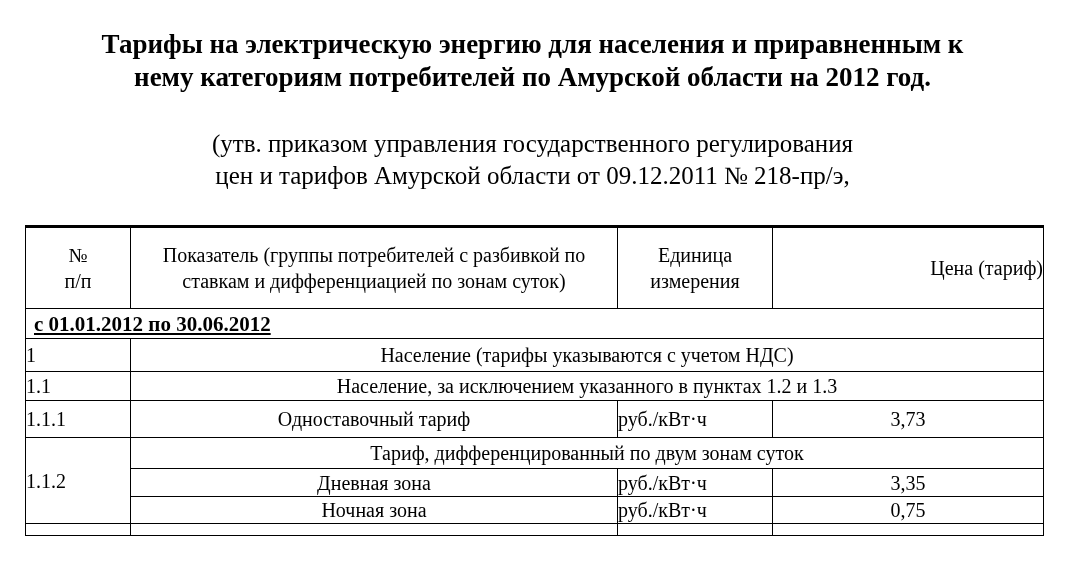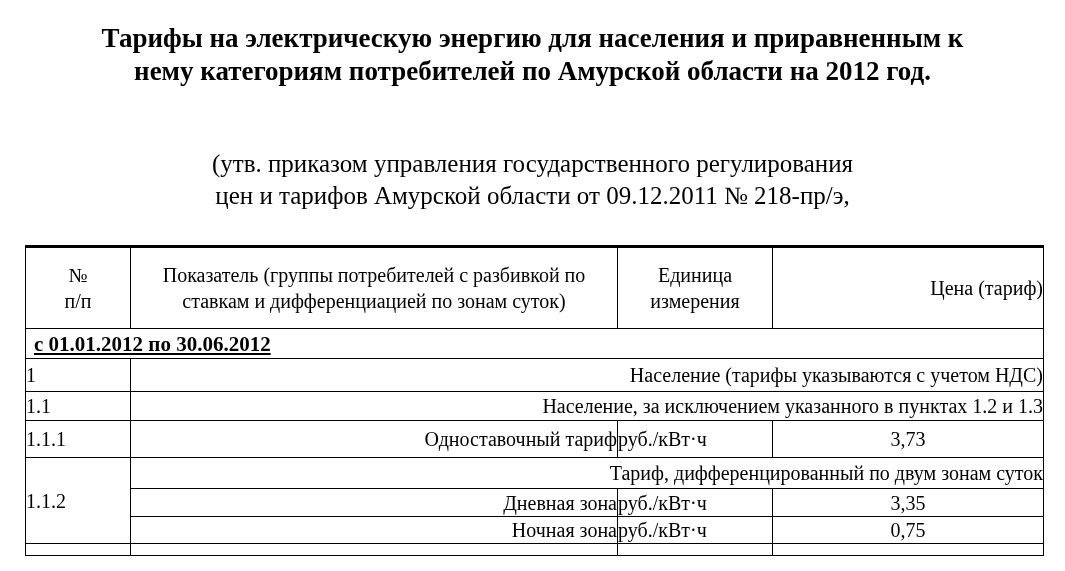--- a/index.html
+++ b/index.html
@@ -8,28 +8,28 @@
   }
   body {
     width: 1065px;
     height: 571px;
     overflow: hidden;
     background: #ffffff;
     color: #000000;
     font-family: "Liberation Serif", serif;
   }
   .doc-title {
-    margin-top: 22px;
+    margin-top: 28px;
     text-align: center;
     font-weight: bold;
     font-size: 27px;
     line-height: 33px;
   }
   .doc-subtitle {
-    margin-top: 60px;
+    margin-top: 34px;
     text-align: center;
     font-weight: normal;
     font-size: 25px;
     line-height: 32px;
   }
   table.tariff {
     border-collapse: collapse;
     table-layout: fixed;
     width: 1018px;
     margin: 33px 0 0 25px;
@@ -67,21 +67,21 @@
     font-size: 21px;
     text-align: left;
     padding-left: 8px;
     text-decoration: underline;
   }
   td.c-num {
     text-align: left;
     padding-left: 8px;
   }
   td.c-label {
-    text-align: right;
+    text-align: center;
     padding-left: 36px;
     padding-right: 6px;
   }
   td.c-unit {
     text-align: left;
   }
   td.c-price {
     text-align: center;
   }
   tr.stub-row td {

